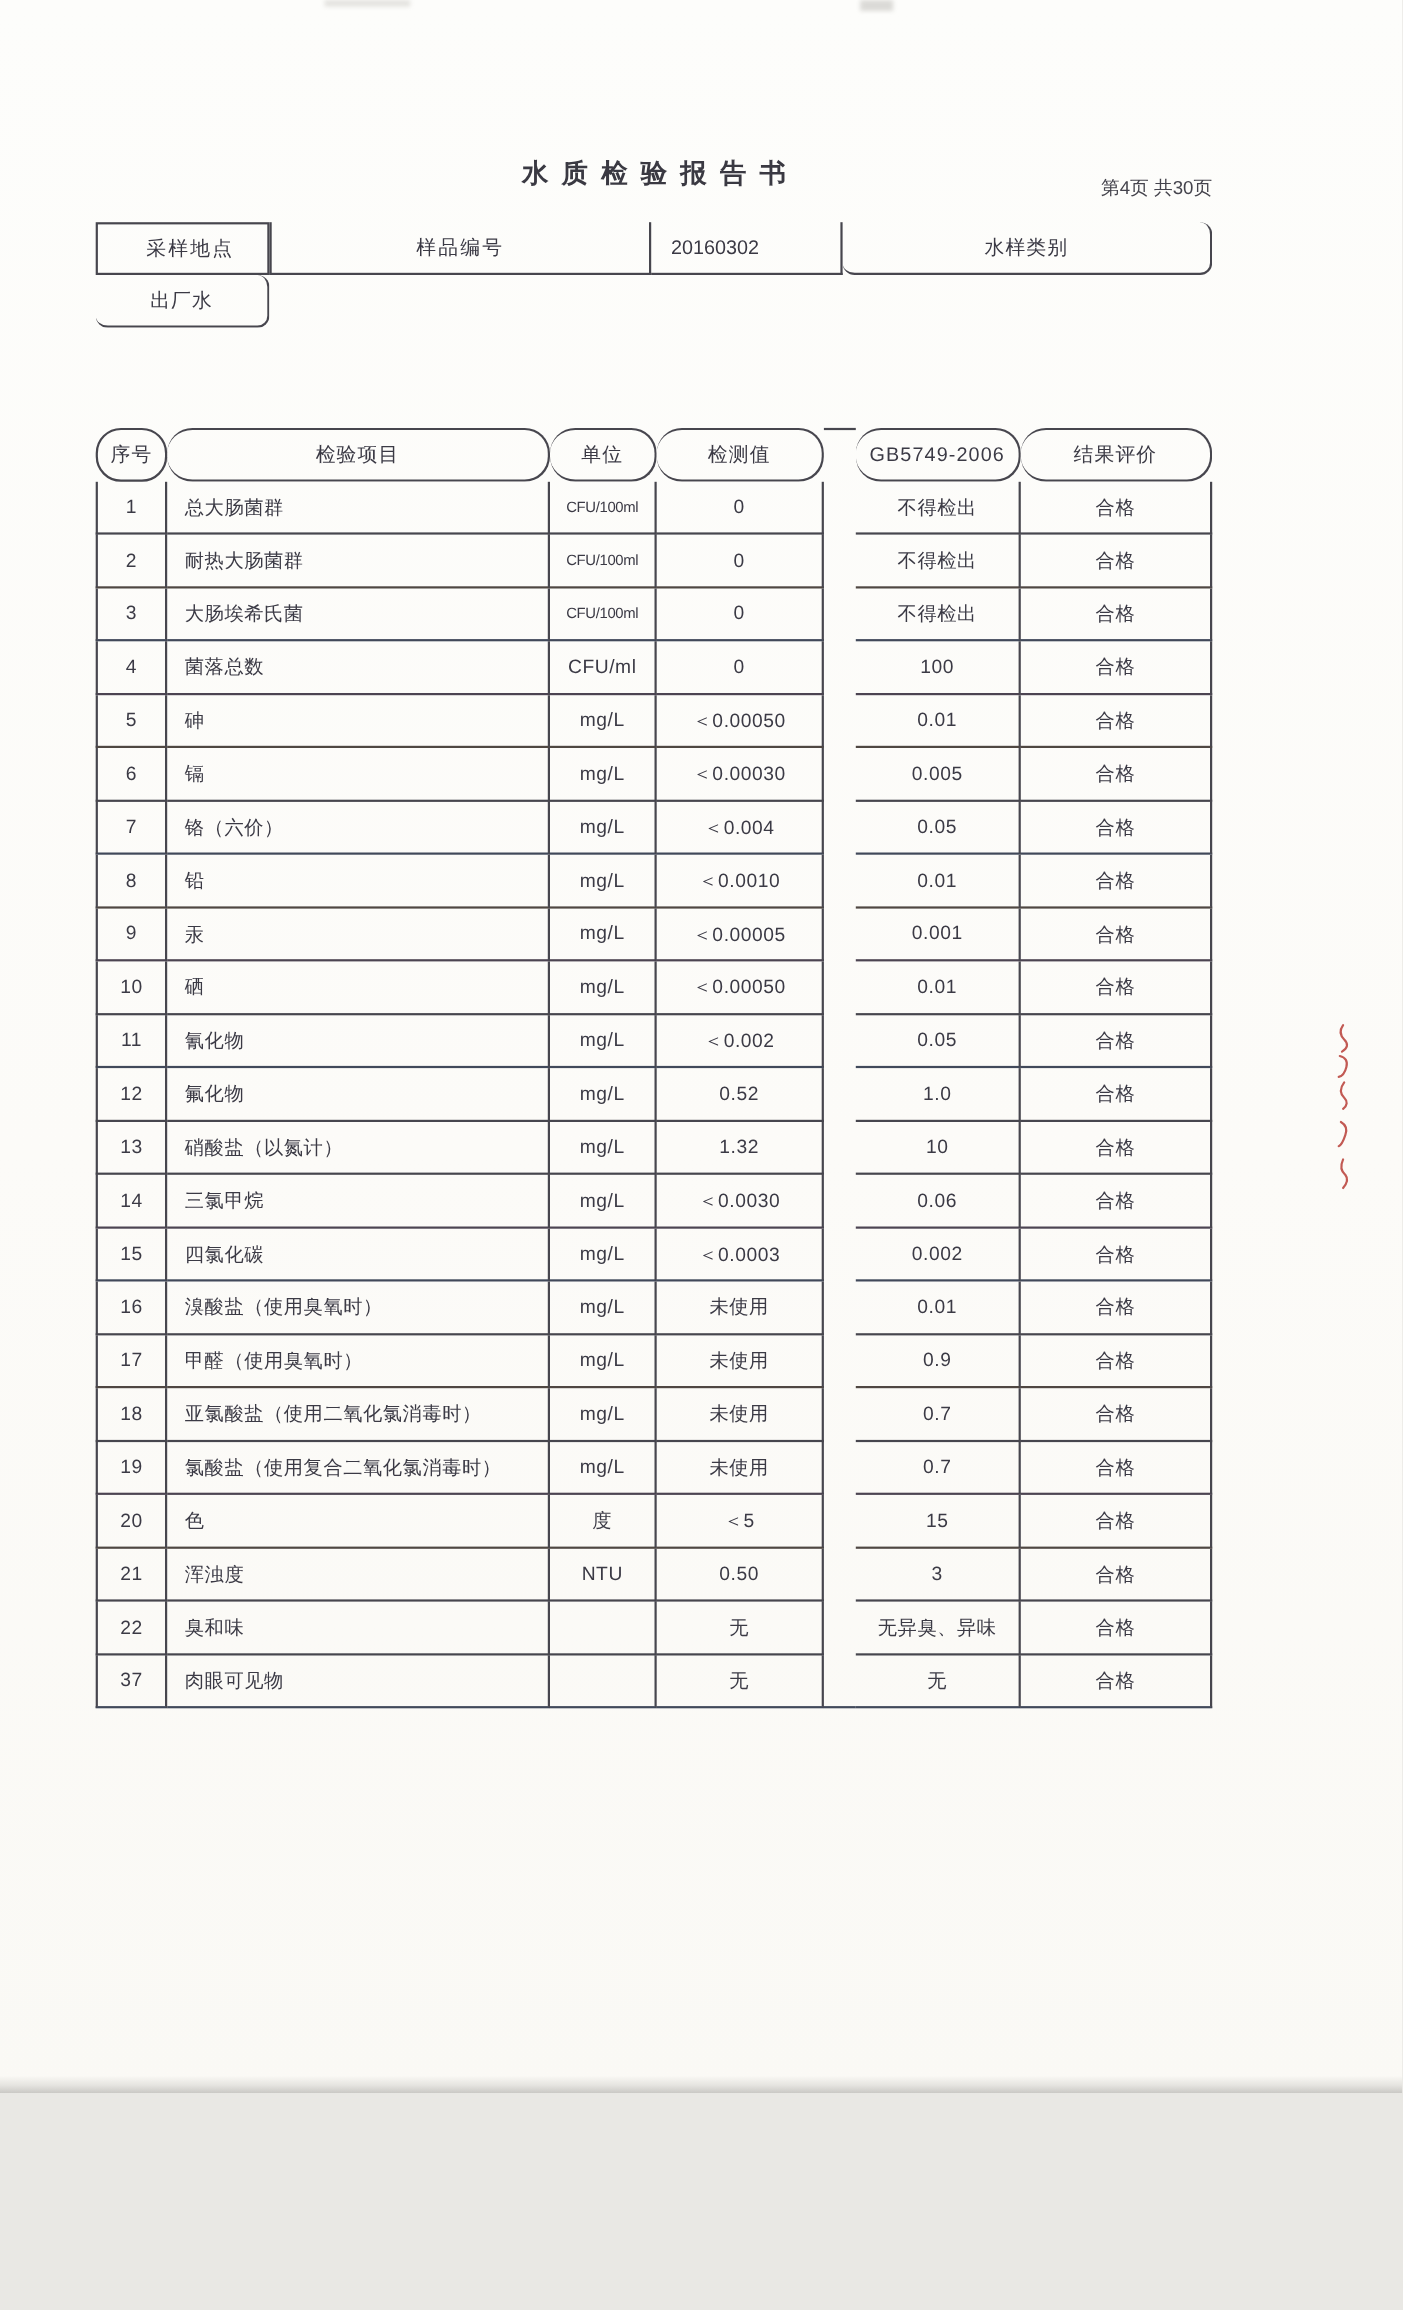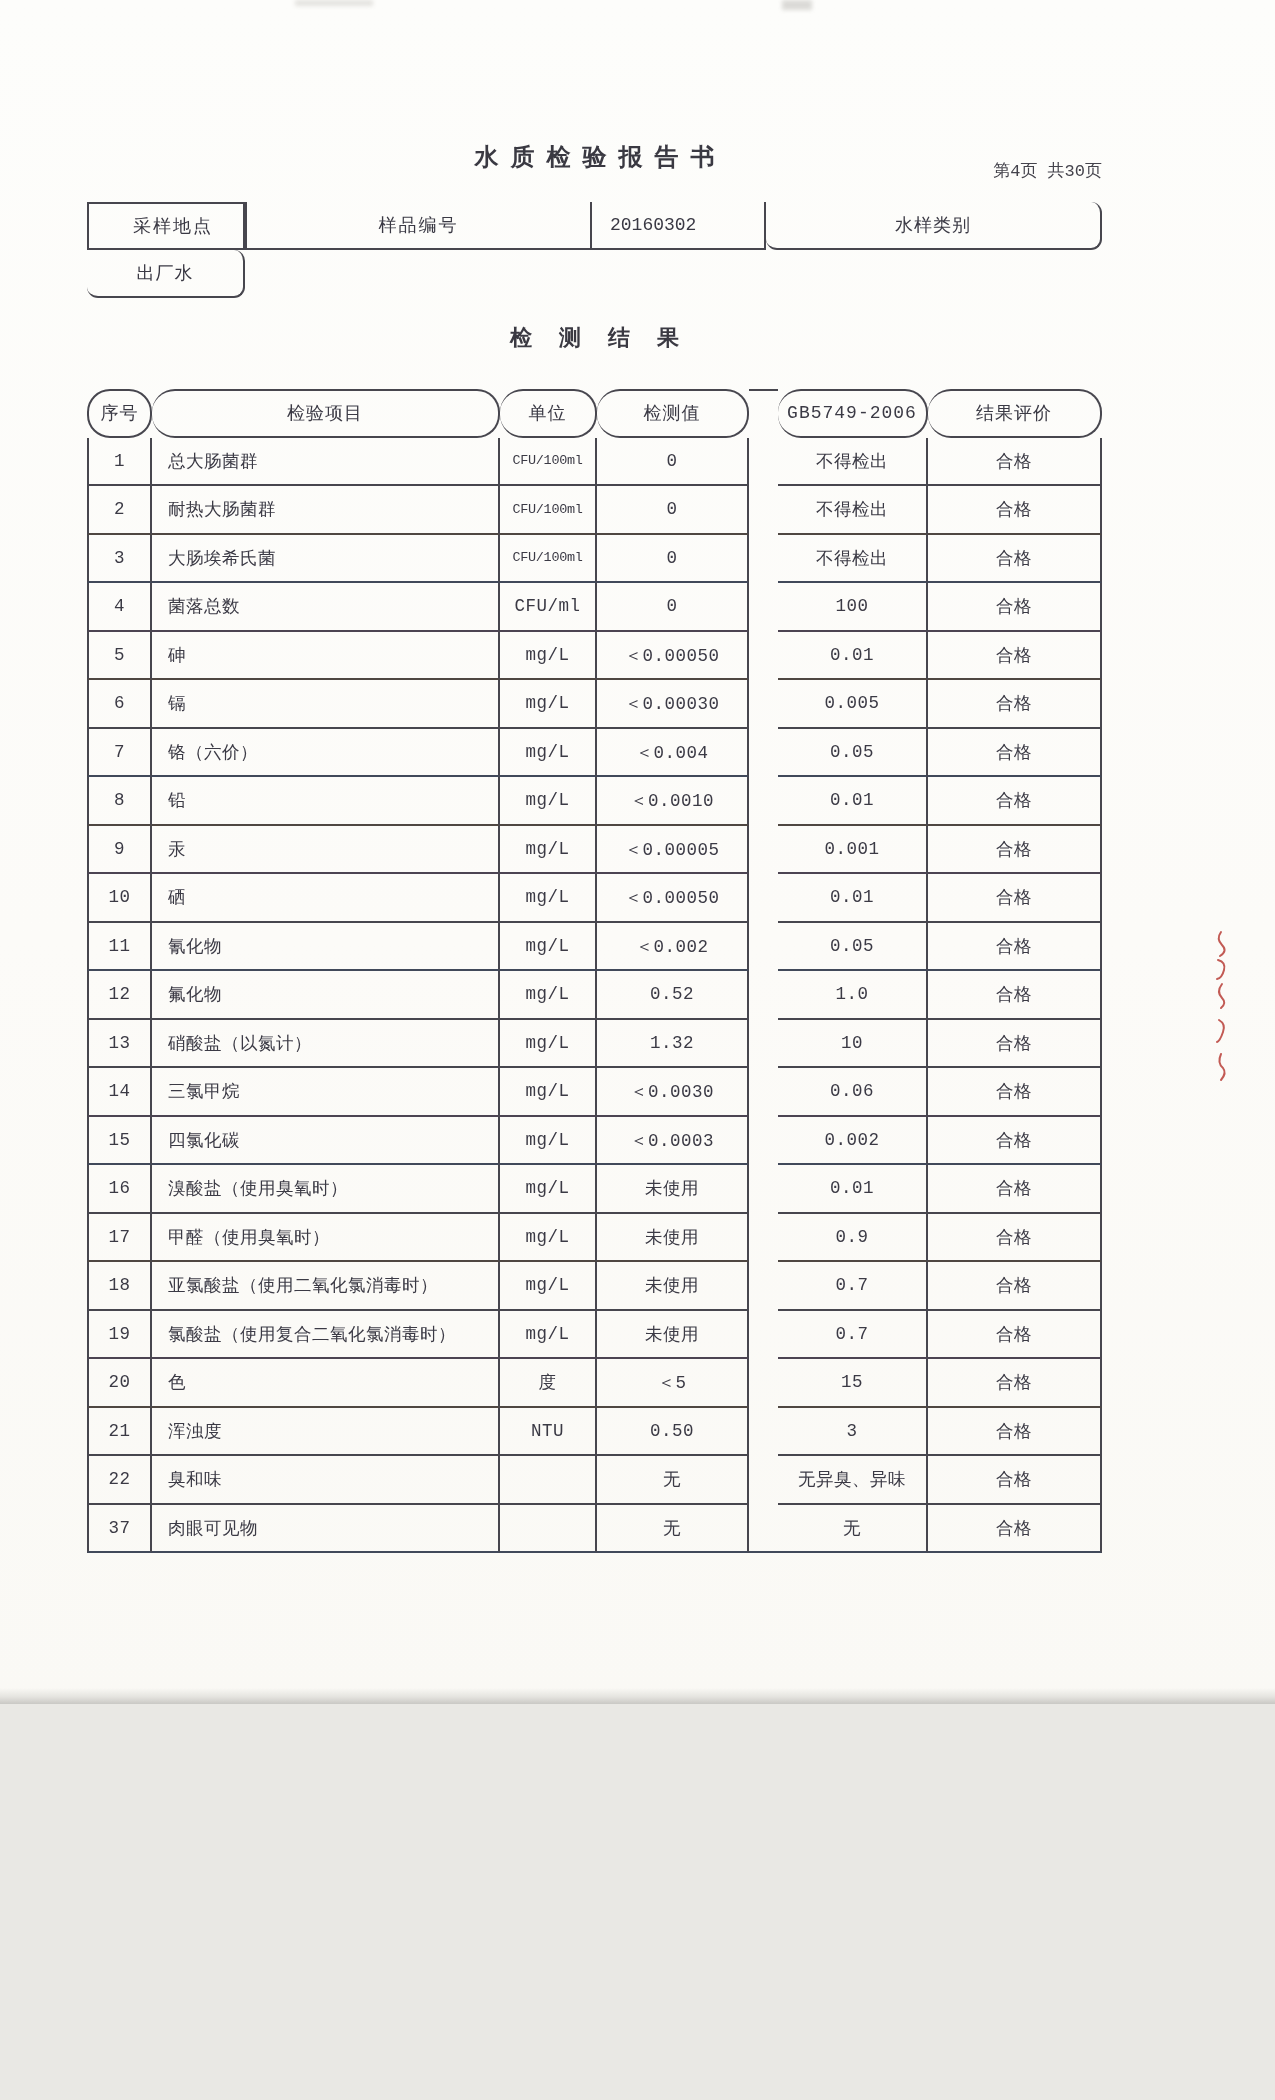--- a/index.html
+++ b/index.html
@@ -1,20 +1,20 @@
 <!DOCTYPE html>
 <html><head>
 <meta charset="utf-8">
 <style>
   * { margin:0; padding:0; box-sizing:border-box; }
   html,body { background:#e9e8e4; }
   .page {
-    position:relative; width:1275px; height:1704px; margin:0 auto;
+    position:relative; width:1275px; height:1903px; margin:0 auto;
     background:linear-gradient(180deg,#fdfdfb 0%, #fcfbf8 55%, #faf9f5 100%);
-    font-family:Liberation Mono, monospace;
+    font-family:Liberation Sans, sans-serif;
     color:#35343e; overflow:hidden;
   }
 
   
   .title {
     position:absolute; left:87px; top:141px; width:1015px;
     text-align:center; font-size:24px; font-weight:bold;
     letter-spacing:12px; padding-left:12px; color:#3a3942;
   }
   .page-info {
@@ -88,21 +88,20 @@
   <div class="page-info">第4页 共30页</div>
 
   <div class="sample-table">
     <div class="scell lbl b-l b-t">采样地点</div>
     <div class="scell lbl b-l">样品编号</div>
     <div class="scell val">20160302</div>
     <div class="scell cen">水样类别</div>
     <div class="scell cen">出厂水</div>
   </div>
 
-  <div class="section-title">检测结果</div>
 
   <div class="results-table" id="results-grid">
     <div class="trow">
       <div class="cell col-no h">序号</div>
       <div class="cell col-item h">检验项目</div>
       <div class="cell h">单位</div>
       <div class="cell h">检测值</div>
       <div class="cell gapcell gap-top"></div>
       <div class="cell h">GB5749-2006</div>
       <div class="cell h">结果评价</div>

